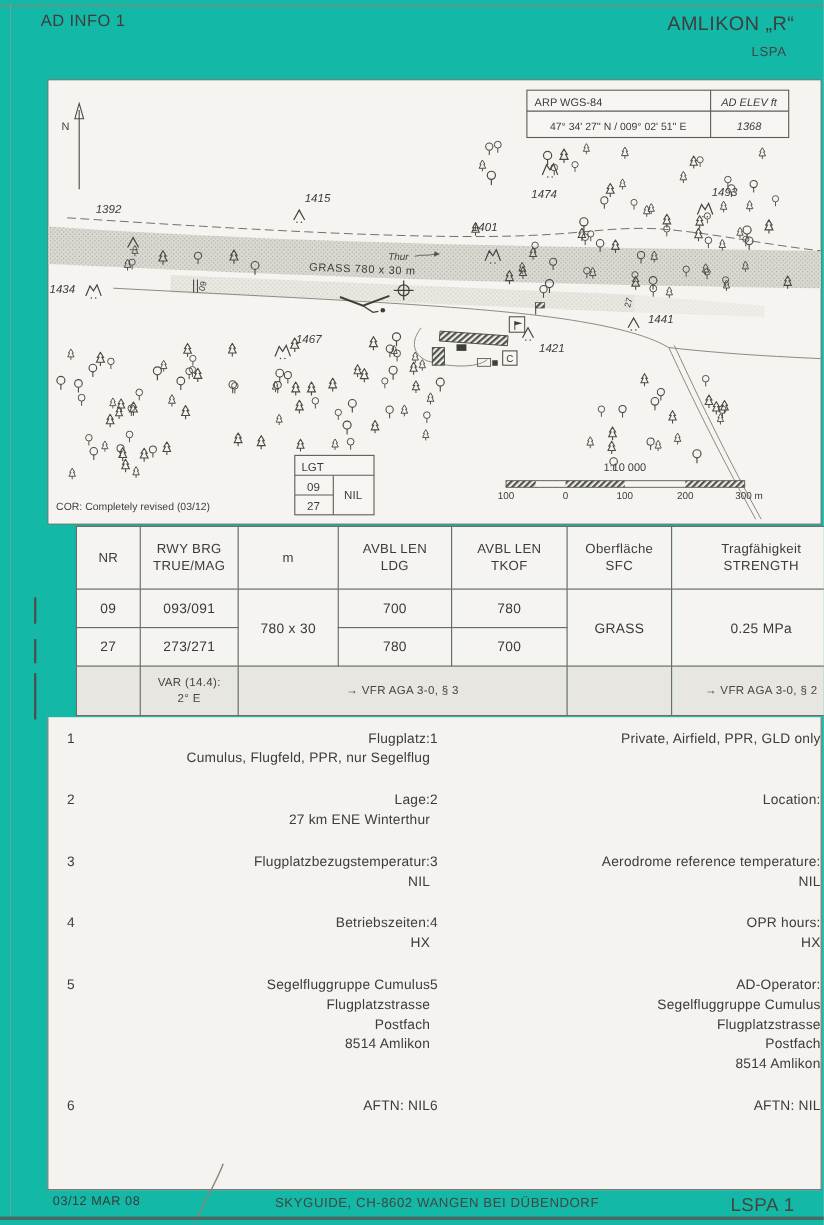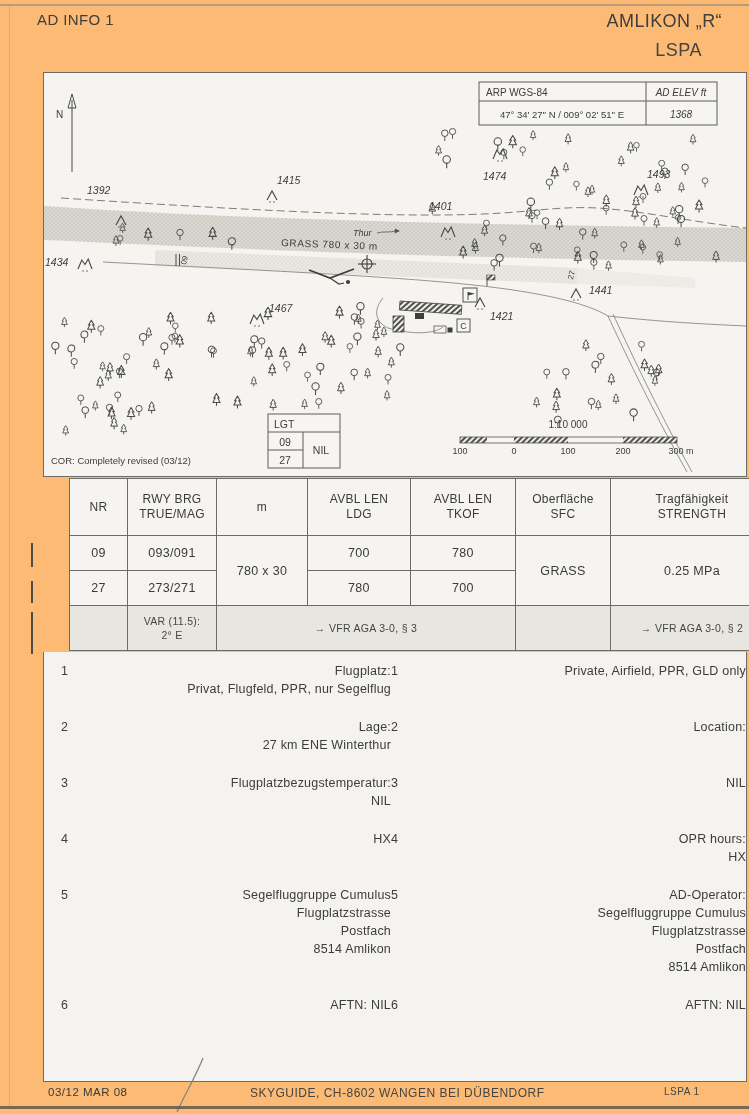--- a/index.html
+++ b/index.html
@@ -1,28 +1,28 @@
 <!DOCTYPE html>
 <html><head>
 <meta charset="utf-8">
 <style>
   html,body{margin:0;padding:0;background:#dddcd7;}
-  .page{position:relative;width:749px;height:1114px;background:#fdba74;
+  .page{position:relative;width:749px;height:1114px;background:#14b8a6;
         font-family:"Liberation Sans",sans-serif;color:#3a3a3a;overflow:hidden;}
 
   
   .scan-top{position:absolute;left:0;top:4px;width:749px;height:2px;background:#85847f;opacity:.55;}
   .scan-bottom{position:absolute;left:0;top:1106px;width:749px;height:3px;background:#55544f;opacity:.8;}
   .scan-left{position:absolute;left:9px;top:4px;width:1px;height:1102px;background:#a09f99;opacity:.5;}
   .pen-mark{position:absolute;left:165px;top:1056px;}
 
   
   .hdr-title{position:absolute;left:37px;top:11px;font-size:15px;letter-spacing:.4px;color:#3e3e3e;}
   .hdr-aero{position:absolute;right:27px;top:11px;font-size:18px;letter-spacing:.4px;color:#3e3e3e;}
-  .hdr-icao{position:absolute;right:47px;top:40px;font-size:18px;letter-spacing:.5px;color:#444;}
+  .hdr-icao{position:absolute;right:34px;top:40px;font-size:12px;letter-spacing:.5px;color:#444;}
 
   
   .map-frame{position:absolute;left:43px;top:72px;width:704px;height:405px;}
   .chart text{fill:#3c3c3c;}
   .elev{font-style:italic;font-size:10.5px;}
   .peak path{stroke:#454540;fill:none;stroke-width:1.1;}
   .peak circle{fill:#454540;stroke:none;}
   .boxtxt{font-size:10px;}
   .boxtxt-i{font-size:10px;font-style:italic;}
   .coords{font-size:9.5px;}
@@ -51,21 +51,21 @@
             border-left:1px solid #6c6b66;border-right:1px solid #6c6b66;border-bottom:1px solid #6c6b66;
             padding:10px 0 0 17px;background:#f4f3ef;}
   .item{display:grid;grid-template-columns:36px 294px 42px 1fr;margin-bottom:20px;
         font-size:12.5px;line-height:18px;letter-spacing:.2px;color:#3c3c3c;}
   .item .txt div{min-height:18px;text-align:right;}
 
   
   .ftr-date{position:absolute;left:48px;top:1086px;font-size:11.5px;letter-spacing:.5px;color:#45454
 2;text-align:center;}
   .ftr-pub{position:absolute;left:250px;top:1086px;width:316px;text-align:left;font-size:12px;letter-spacing:.5px;color:#454542;}
-  .ftr-code{position:absolute;left:664px;top:1086px;font-size:10px;letter-spacing:.5px;color:#454542;}
+  .ftr-code{position:absolute;left:664px;top:1086px;font-size:17px;letter-spacing:.5px;color:#454542;}
 </style>
 </head>
 <body>
 
 <div class="page">
 
   <div class="scan-top"></div>
   <div class="scan-left"></div>
 
   <div class="hdr-title">AD INFO 1</div>
@@ -496,41 +496,41 @@
     </tr>
     <tr>
       <td>27</td>
       <td>273/271</td>
       <td>780</td>
       <td>700</td>
     </tr>
     <tr class="var">
       <td></td>
       <td>
-            <span class="h1">VAR (11.5):</span>
+            <span class="h1">VAR (14.4):</span>
             <span class="h1">2° E</span>
           </td>
       <td colspan="3">→ VFR AGA 3-0, § 3</td>
       <td></td>
       <td>→ VFR AGA 3-0, § 2</td>
     </tr>
   </tbody>
     </table>
 
   <div class="cb" style="top:543px;height:24px;"></div>
   <div class="cb" style="top:581px;height:22px;"></div>
   <div class="cb" style="top:612px;height:42px;"></div>
 
   <div class="list-box">
 
     <div class="item">
       <div class="num">1</div>
       <div class="txt">
         <div>Flugplatz:</div>
-        <div>Privat, Flugfeld, PPR, nur Segelflug</div>
+        <div>Cumulus, Flugfeld, PPR, nur Segelflug</div>
       </div>
       <div class="num">1</div>
       <div class="txt">
         <div>Private, Airfield, PPR, GLD only</div>
       </div>
     </div>
 
     <div class="item">
       <div class="num">2</div>
       <div class="txt">
@@ -544,27 +544,29 @@
     </div>
 
     <div class="item">
       <div class="num">3</div>
       <div class="txt">
         <div>Flugplatzbezugstemperatur:</div>
         <div>NIL</div>
       </div>
       <div class="num">3</div>
       <div class="txt">
+        <div>Aerodrome reference temperature:</div>
         <div>NIL</div>
       </div>
     </div>
 
     <div class="item">
       <div class="num">4</div>
       <div class="txt">
+        <div>Betriebszeiten:</div>
         <div>HX</div>
       </div>
       <div class="num">4</div>
       <div class="txt">
         <div>OPR hours:</div>
         <div>HX</div>
       </div>
     </div>
 
     <div class="item">

